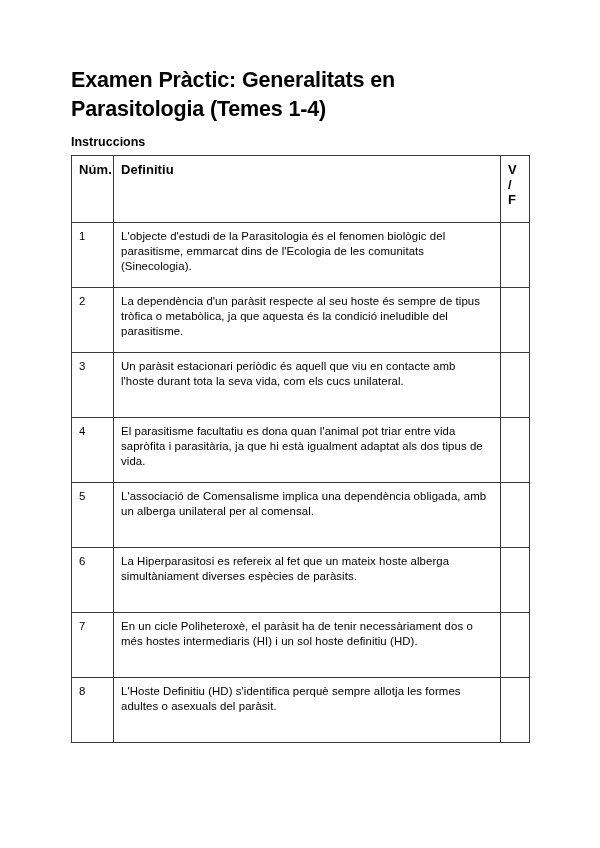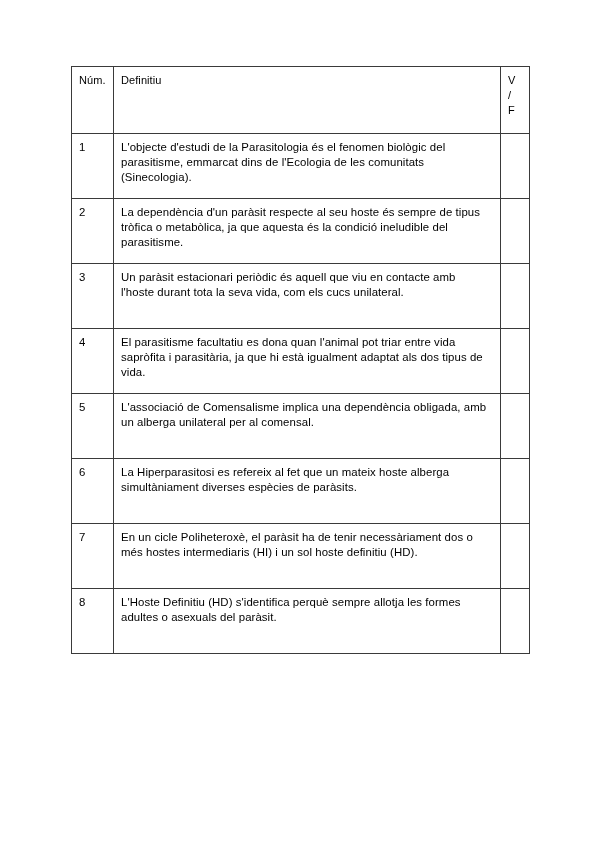--- a/index.html
+++ b/index.html
@@ -66,22 +66,22 @@
   .exam-table td, .exam-table th {
     border: 1.2px solid #3a3a3a;
     vertical-align: top;
     padding: 6px 8px 6px 7px;
     font-size: 11.4px;
     line-height: 15.2px;
     text-align: left;
     letter-spacing: 0.08px;
   }
   .exam-table thead th {
-    font-weight: normal;
-    font-size: 11px;
+    font-weight: bold;
+    font-size: 13px;
     height: 54px;
   }
   .col-num  { width: 42px; }
   .col-q    { width: 387px; }
   .col-vf   { width: 29px; }
 
   .exam-table tbody td {
     height: 52px;
   }
   td.cell-num {
@@ -96,21 +96,23 @@
   .vf-head {
     padding-left: 6px;
   }
 </style>
 </head>
 <body>
 
 <div class="page">
   <div class="content">
 
+    <h1 class="doc-title">Examen Pràctic: Generalitats en Parasitologia (Temes 1-4)</h1>
 
+    <h2 class="instructions-heading">Instruccions</h2>
 
 
     <table class="exam-table">
       <colgroup>
         <col class="col-num">
         <col class="col-q">
         <col class="col-vf">
       </colgroup>
       <thead>
         <tr>

